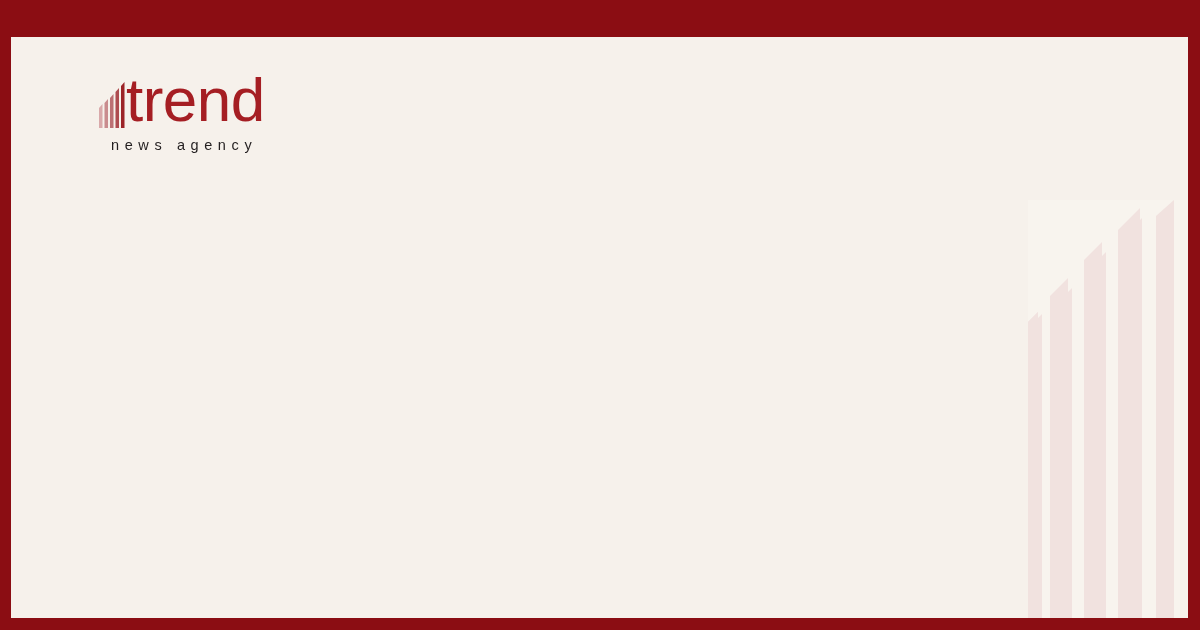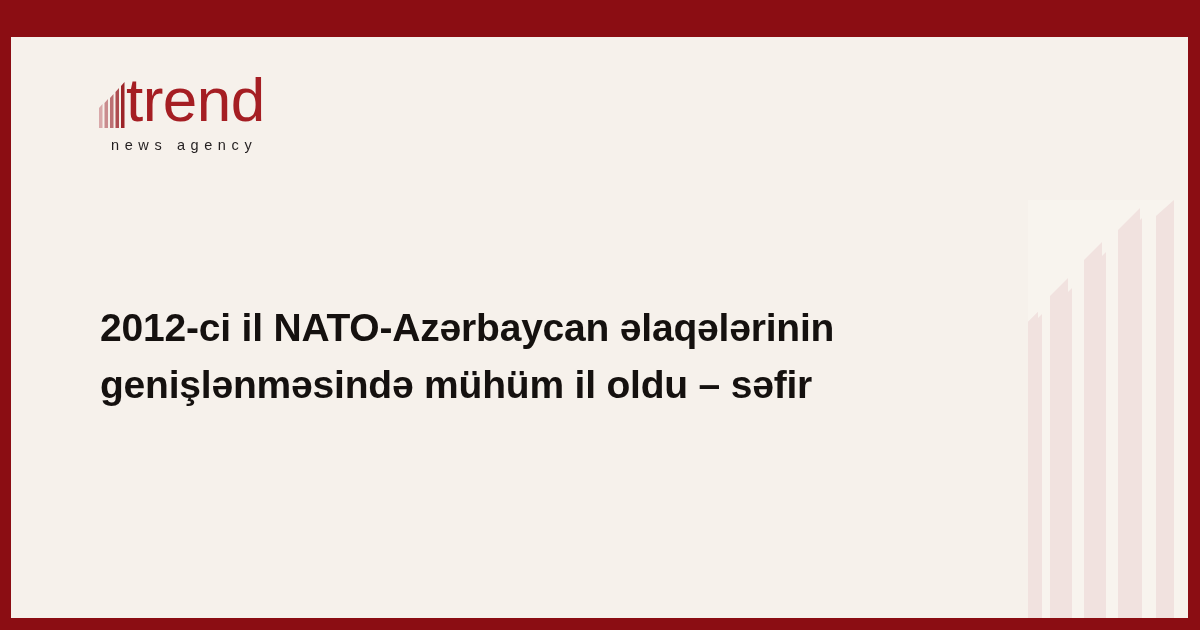--- a/index.html
+++ b/index.html
@@ -156,16 +156,15 @@
             <polygon points="22,4 25.5,0 25.5,46 22,46" fill="#9C2327"></polygon>
           </svg>
         </span>
 
         <span class="logo-word">trend</span>
       </div>
 
       <span class="logo-tagline">news agency</span>
     </div>
 
-    <h1 class="headline">2012-ci il NATO-Azərbaycan əlaqələrinin genişlənməsində mühüm il oldu – səfir</h1>
 
   </div>
 </div>
 
 </body></html>

